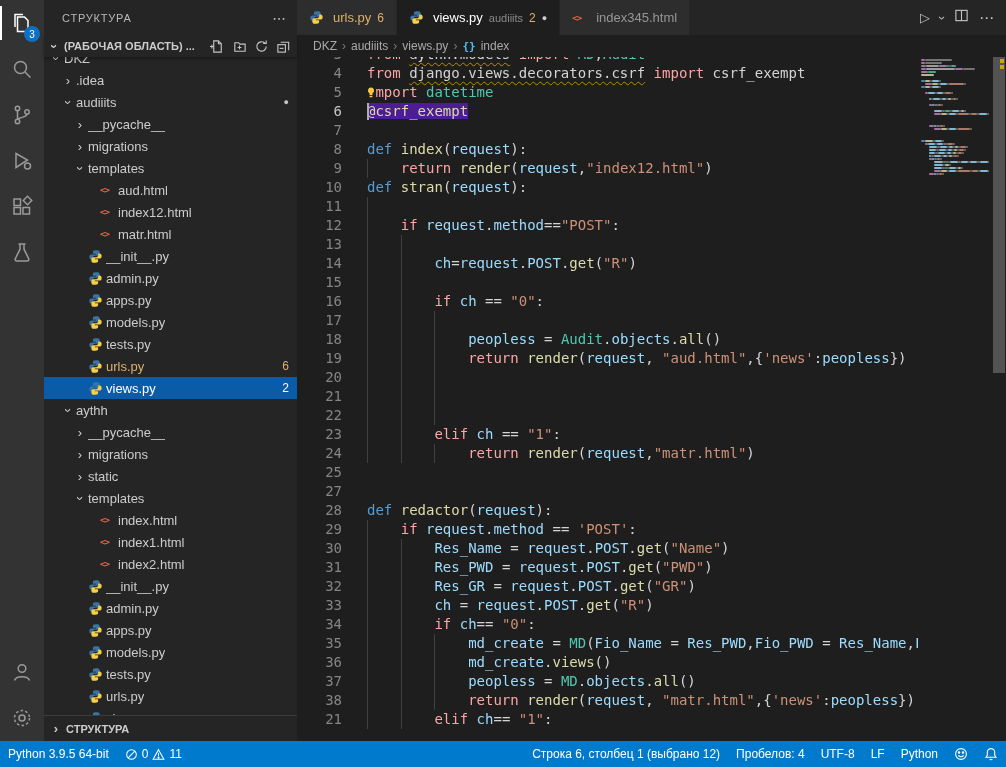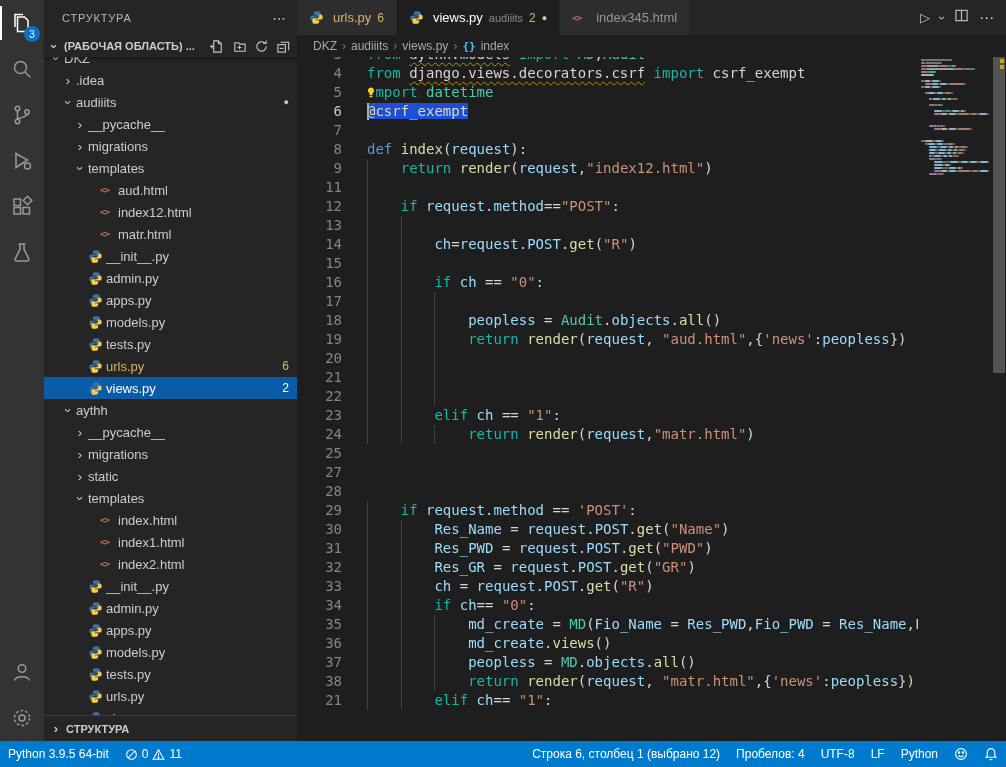--- a/index.html
+++ b/index.html
@@ -69,24 +69,24 @@
   .bc-sym { color:#4fc1ff; font-family:"DejaVu Sans Mono",monospace; font-size:11px; font-weight:bold; }
 
   .code-wrap { flex:1; position:relative; overflow:hidden; }
   .code-lines { position:absolute; top:-12px; left:0; right:88px; font-family:"DejaVu Sans Mono","Liberation Mono",monospace;
                 font-size:14px; line-height:19px; }
   .cline { height:19px; display:flex; white-space:pre; }
   .num { width:45px; flex:none; text-align:right; color:#858585; user-select:none; }
   .num.act { color:#c6c6c6; }
   .txt { margin-left:25px; position:relative; }
   .g { position:absolute; top:0; bottom:0; width:1px; background:#404040; }
-  .sel { background:#1d4ed8; }
+  .sel { background:#4c1d95; }
   .caret { position:absolute; left:0; top:1px; bottom:1px; width:1.5px; background:#aeafad; }
   .bulb { position:absolute; left:-1px; top:2px; width:10px; height:15px; background:#1e1e1e; z-index:2; display:flex; align-items:center; }
-  .t-k { color:#14b8a6; } .t-d { color:#569cd6; } .t-f { color:#dcdcaa; } .t-c { color:#4ec9b0; }
+  .t-k { color:#fca5a5; } .t-d { color:#569cd6; } .t-f { color:#dcdcaa; } .t-c { color:#4ec9b0; }
   .t-v { color:#9cdcfe; } .t-s { color:#ce9178; } .t-p { color:#d4d4d4; } .t-dec { color:#dcdcaa; }
   .t-pu { color:#d4d4d4; text-decoration:underline wavy #b58f00 1px; text-underline-offset:3px; }
 
   .minimap { position:absolute; top:0; bottom:0; right:14px; width:74px; background:#1e1e1e; padding:2px 2px 0 3px; }
   .mm-row { height:2px; margin-bottom:1px; display:flex; }
   .mm-row span { height:2px; border-radius:1px; opacity:.8; }
   .mm-k{background:#c586c0;} .mm-d{background:#569cd6;} .mm-f{background:#dcdcaa;} .mm-c{background:#4ec9b0;}
   .mm-v{background:#9cdcfe;} .mm-s{background:#ce9178;} .mm-p{background:#8a8a8a;} .mm-dec{background:#dcdcaa;}
   .mm-pu{background:#bdbdbd;} .mm-sp{background:transparent;}
 
@@ -488,37 +488,38 @@
             <div class="cline"><span class="num">3</span><span class="txt"><span class="t-k">from </span><span class="t-pu">aythh.models</span><span class="t-k"> import </span><span class="t-c">MD</span><span class="t-p">,</span><span class="t-c">Audit</span></span></div>
             <div class="cline"><span class="num">4</span><span class="txt"><span class="t-k">from </span><span class="t-pu">django.views.decorators.csrf</span><span class="t-k"> import </span><span class="t-p">csrf_exempt</span></span></div>
             <div class="cline"><span class="num">5</span><span class="txt"><span class="t-k">import </span><span class="t-c">datetime</span><span class="bulb"><svg width="11" height="13" viewBox="0 0 14 16">
                     <path d="M7 1a4.4 4.4 0 0 1 2.1 8.2V12H4.9V9.2A4.4 4.4 0 0 1 7 1z" fill="#ffc83d"></path>
                     <rect x="4.9" y="13" width="4.2" height="1.8" rx=".5" fill="#ffc83d"></rect>
                   </svg></span></span></div>
             <div class="cline"><span class="num act">6</span><span class="txt"><span class="sel"><span class="t-dec">@csrf_exempt</span></span><i class="caret"></i></span></div>
             <div class="cline"><span class="num">7</span><span class="txt"></span></div>
             <div class="cline"><span class="num">8</span><span class="txt"><span class="t-d">def </span><span class="t-f">index</span><span class="t-p">(</span><span class="t-v">request</span><span class="t-p">):</span></span></div>
             <div class="cline"><span class="num">9</span><span class="txt"><i class="g" style="left: 0ch;"></i><span class="t-p">    </span><span class="t-k">return </span><span class="t-f">render</span><span class="t-p">(</span><span class="t-v">request</span><span class="t-p">,</span><span class="t-s">"index12.html"</span><span class="t-p">)</span></span></div>
+            <div class="cline"><span class="num">10</span><span class="txt"><span class="t-d">def </span><span class="t-f">stran</span><span class="t-p">(</span><span class="t-v">request</span><span class="t-p">):</span></span></div>
             <div class="cline"><span class="num">11</span><span class="txt"><i class="g" style="left: 0ch;"></i></span></div>
             <div class="cline"><span class="num">12</span><span class="txt"><i class="g" style="left: 0ch;"></i><span class="t-p">    </span><span class="t-k">if </span><span class="t-v">request</span><span class="t-p">.</span><span class="t-v">method</span><span class="t-p">==</span><span class="t-s">"POST"</span><span class="t-p">:</span></span></div>
             <div class="cline"><span class="num">13</span><span class="txt"><i class="g" style="left: 0ch;"></i><i class="g" style="left: 4ch;"></i></span></div>
             <div class="cline"><span class="num">14</span><span class="txt"><i class="g" style="left: 0ch;"></i><i class="g" style="left: 4ch;"></i><span class="t-p">        </span><span class="t-v">ch</span><span class="t-p">=</span><span class="t-v">request</span><span class="t-p">.</span><span class="t-v">POST</span><span class="t-p">.</span><span class="t-f">get</span><span class="t-p">(</span><span class="t-s">"R"</span><span class="t-p">)</span></span></div>
             <div class="cline"><span class="num">15</span><span class="txt"><i class="g" style="left: 0ch;"></i><i class="g" style="left: 4ch;"></i></span></div>
             <div class="cline"><span class="num">16</span><span class="txt"><i class="g" style="left: 0ch;"></i><i class="g" style="left: 4ch;"></i><span class="t-p">        </span><span class="t-k">if </span><span class="t-v">ch</span><span class="t-p"> == </span><span class="t-s">"0"</span><span class="t-p">:</span></span></div>
             <div class="cline"><span class="num">17</span><span class="txt"><i class="g" style="left: 0ch;"></i><i class="g" style="left: 4ch;"></i><i class="g" style="left: 8ch;"></i></span></div>
             <div class="cline"><span class="num">18</span><span class="txt"><i class="g" style="left: 0ch;"></i><i class="g" style="left: 4ch;"></i><i class="g" style="left: 8ch;"></i><span class="t-p">            </span><span class="t-v">peopless</span><span class="t-p"> = </span><span class="t-c">Audit</span><span class="t-p">.</span><span class="t-v">objects</span><span class="t-p">.</span><span class="t-f">all</span><span class="t-p">()</span></span></div>
             <div class="cline"><span class="num">19</span><span class="txt"><i class="g" style="left: 0ch;"></i><i class="g" style="left: 4ch;"></i><i class="g" style="left: 8ch;"></i><span class="t-p">            </span><span class="t-k">return </span><span class="t-f">render</span><span class="t-p">(</span><span class="t-v">request</span><span class="t-p">, </span><span class="t-s">"aud.html"</span><span class="t-p">,{</span><span class="t-s">'news'</span><span class="t-p">:</span><span class="t-v">peopless</span><span class="t-p">})</span></span></div>
             <div class="cline"><span class="num">20</span><span class="txt"><i class="g" style="left: 0ch;"></i><i class="g" style="left: 4ch;"></i><i class="g" style="left: 8ch;"></i></span></div>
             <div class="cline"><span class="num">21</span><span class="txt"><i class="g" style="left: 0ch;"></i><i class="g" style="left: 4ch;"></i><i class="g" style="left: 8ch;"></i></span></div>
             <div class="cline"><span class="num">22</span><span class="txt"><i class="g" style="left: 0ch;"></i><i class="g" style="left: 4ch;"></i><i class="g" style="left: 8ch;"></i></span></div>
             <div class="cline"><span class="num">23</span><span class="txt"><i class="g" style="left: 0ch;"></i><i class="g" style="left: 4ch;"></i><span class="t-p">        </span><span class="t-k">elif </span><span class="t-v">ch</span><span class="t-p"> == </span><span class="t-s">"1"</span><span class="t-p">:</span></span></div>
             <div class="cline"><span class="num">24</span><span class="txt"><i class="g" style="left: 0ch;"></i><i class="g" style="left: 4ch;"></i><i class="g" style="left: 8ch;"></i><span class="t-p">            </span><span class="t-k">return </span><span class="t-f">render</span><span class="t-p">(</span><span class="t-v">request</span><span class="t-p">,</span><span class="t-s">"matr.html"</span><span class="t-p">)</span></span></div>
             <div class="cline"><span class="num">25</span><span class="txt"></span></div>
             <div class="cline"><span class="num">27</span><span class="txt"></span></div>
-            <div class="cline"><span class="num">28</span></div>
+            <div class="cline"><span class="num">28</span><span class="txt"><span class="t-d">def </span><span class="t-f">redactor</span><span class="t-p">(</span><span class="t-v">request</span><span class="t-p">):</span></span></div>
             <div class="cline"><span class="num">29</span><span class="txt"><i class="g" style="left: 0ch;"></i><span class="t-p">    </span><span class="t-k">if </span><span class="t-v">request</span><span class="t-p">.</span><span class="t-v">method</span><span class="t-p"> == </span><span class="t-s">'POST'</span><span class="t-p">:</span></span></div>
             <div class="cline"><span class="num">30</span><span class="txt"><i class="g" style="left: 0ch;"></i><i class="g" style="left: 4ch;"></i><span class="t-p">        </span><span class="t-v">Res_Name</span><span class="t-p"> = </span><span class="t-v">request</span><span class="t-p">.</span><span class="t-v">POST</span><span class="t-p">.</span><span class="t-f">get</span><span class="t-p">(</span><span class="t-s">"Name"</span><span class="t-p">)</span></span></div>
             <div class="cline"><span class="num">31</span><span class="txt"><i class="g" style="left: 0ch;"></i><i class="g" style="left: 4ch;"></i><span class="t-p">        </span><span class="t-v">Res_PWD</span><span class="t-p"> = </span><span class="t-v">request</span><span class="t-p">.</span><span class="t-v">POST</span><span class="t-p">.</span><span class="t-f">get</span><span class="t-p">(</span><span class="t-s">"PWD"</span><span class="t-p">)</span></span></div>
             <div class="cline"><span class="num">32</span><span class="txt"><i class="g" style="left: 0ch;"></i><i class="g" style="left: 4ch;"></i><span class="t-p">        </span><span class="t-v">Res_GR</span><span class="t-p"> = </span><span class="t-v">request</span><span class="t-p">.</span><span class="t-v">POST</span><span class="t-p">.</span><span class="t-f">get</span><span class="t-p">(</span><span class="t-s">"GR"</span><span class="t-p">)</span></span></div>
             <div class="cline"><span class="num">33</span><span class="txt"><i class="g" style="left: 0ch;"></i><i class="g" style="left: 4ch;"></i><span class="t-p">        </span><span class="t-v">ch</span><span class="t-p"> = </span><span class="t-v">request</span><span class="t-p">.</span><span class="t-v">POST</span><span class="t-p">.</span><span class="t-f">get</span><span class="t-p">(</span><span class="t-s">"R"</span><span class="t-p">)</span></span></div>
             <div class="cline"><span class="num">34</span><span class="txt"><i class="g" style="left: 0ch;"></i><i class="g" style="left: 4ch;"></i><span class="t-p">        </span><span class="t-k">if </span><span class="t-v">ch</span><span class="t-p">== </span><span class="t-s">"0"</span><span class="t-p">:</span></span></div>
             <div class="cline"><span class="num">35</span><span class="txt"><i class="g" style="left: 0ch;"></i><i class="g" style="left: 4ch;"></i><i class="g" style="left: 8ch;"></i><span class="t-p">            </span><span class="t-v">md_create</span><span class="t-p"> = </span><span class="t-c">MD</span><span class="t-p">(</span><span class="t-v">Fio_Name</span><span class="t-p"> = </span><span class="t-v">Res_PWD</span><span class="t-p">,</span><span class="t-v">Fio_PWD</span><span class="t-p"> = </span><span class="t-v">Res_Name</span><span class="t-p">,</span><span class="t-v">F</span></span></div>
             <div class="cline"><span class="num">36</span><span class="txt"><i class="g" style="left: 0ch;"></i><i class="g" style="left: 4ch;"></i><i class="g" style="left: 8ch;"></i><span class="t-p">            </span><span class="t-v">md_create</span><span class="t-p">.</span><span class="t-f">views</span><span class="t-p">()</span></span></div>
             <div class="cline"><span class="num">37</span><span class="txt"><i class="g" style="left: 0ch;"></i><i class="g" style="left: 4ch;"></i><i class="g" style="left: 8ch;"></i><span class="t-p">            </span><span class="t-v">peopless</span><span class="t-p"> = </span><span class="t-c">MD</span><span class="t-p">.</span><span class="t-v">objects</span><span class="t-p">.</span><span class="t-f">all</span><span class="t-p">()</span></span></div>
             <div class="cline"><span class="num">38</span><span class="txt"><i class="g" style="left: 0ch;"></i><i class="g" style="left: 4ch;"></i><i class="g" style="left: 8ch;"></i><span class="t-p">            </span><span class="t-k">return </span><span class="t-f">render</span><span class="t-p">(</span><span class="t-v">request</span><span class="t-p">, </span><span class="t-s">"matr.html"</span><span class="t-p">,{</span><span class="t-s">'news'</span><span class="t-p">:</span><span class="t-v">peopless</span><span class="t-p">})</span></span></div>

